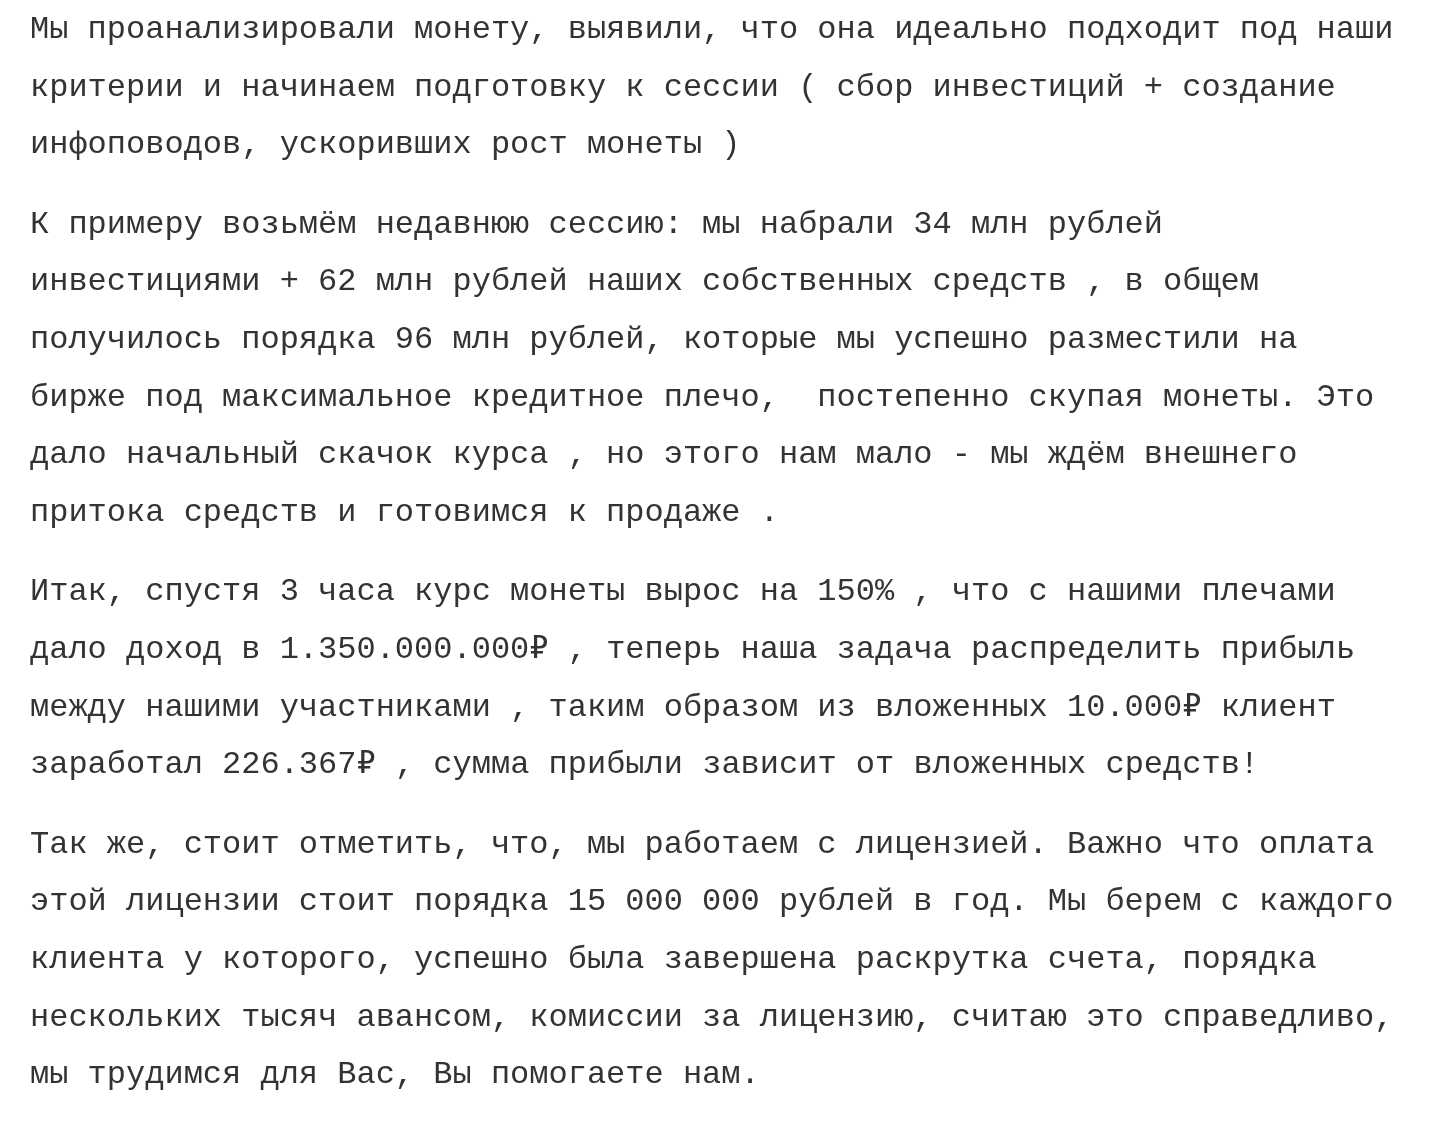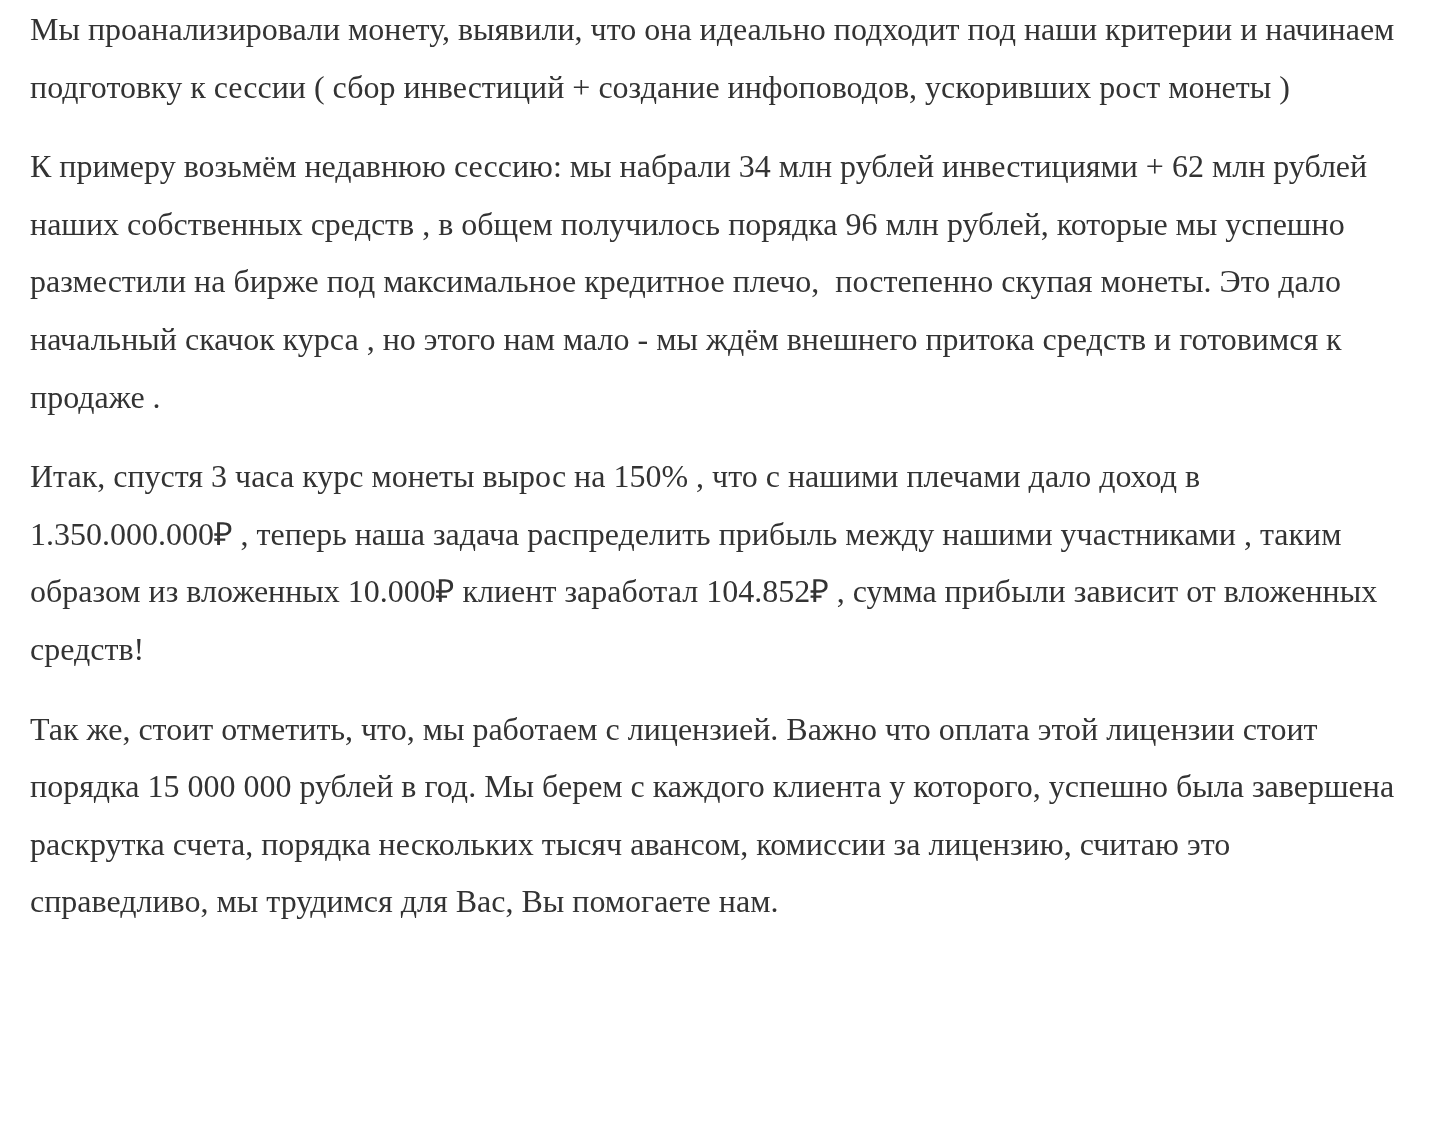--- a/index.html
+++ b/index.html
@@ -5,33 +5,33 @@
   html, body {
     margin: 0;
     padding: 0;
     background: #ffffff;
   }
   .article {
     box-sizing: border-box;
     width: 1442px;
     min-height: 1128px;
     padding: 1px 32px 0 30px;
-    font-family: Liberation Serif, serif;
+    font-family: Liberation Mono, monospace;
     font-size: 32px;
     line-height: 1.8;
     color: #333333;
     background: #ffffff;
   }
   .article p {
     margin: 0 0 22px 0;
     white-space: pre-wrap;
     text-align: left;
   }
 </style>
 </head>
 <body>
 
 <div class="article">
   <p>Мы проанализировали монету, выявили, что она идеально подходит под наши критерии и начинаем подготовку к сессии ( сбор инвестиций + создание инфоповодов, ускоривших рост монеты )</p>
   <p>К примеру возьмём недавнюю сессию: мы набрали 34 млн рублей инвестициями + 62 млн рублей наших собственных средств , в общем получилось порядка 96 млн рублей, которые мы успешно разместили на бирже под максимальное кредитное плечо,  постепенно скупая монеты. Это дало начальный скачок курса , но этого нам мало - мы ждём внешнего притока средств и готовимся к продаже .</p>
-  <p>Итак, спустя 3 часа курс монеты вырос на 150% , что с нашими плечами дало доход в 1.350.000.000₽ , теперь наша задача распределить прибыль между нашими участниками , таким образом из вложенных 10.000₽ клиент заработал 104.852₽ , сумма прибыли зависит от вложенных средств!</p>
+  <p>Итак, спустя 3 часа курс монеты вырос на 150% , что с нашими плечами дало доход в 1.350.000.000₽ , теперь наша задача распределить прибыль между нашими участниками , таким образом из вложенных 10.000₽ клиент заработал 226.367₽ , сумма прибыли зависит от вложенных средств!</p>
   <p>Так же, стоит отметить, что, мы работаем с лицензией. Важно что оплата этой лицензии стоит порядка 15 000 000 рублей в год. Мы берем с каждого клиента у которого, успешно была завершена раскрутка счета, порядка нескольких тысяч авансом, комиссии за лицензию, считаю это справедливо, мы трудимся для Вас, Вы помогаете нам.</p>
 </div>
 
 </body></html>

